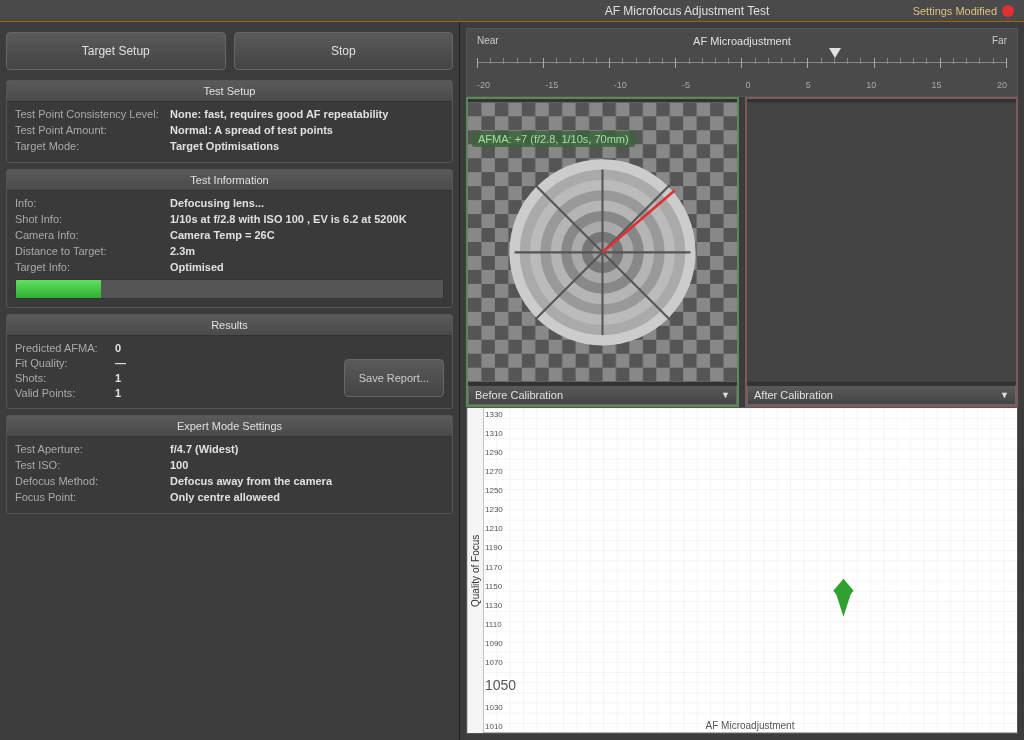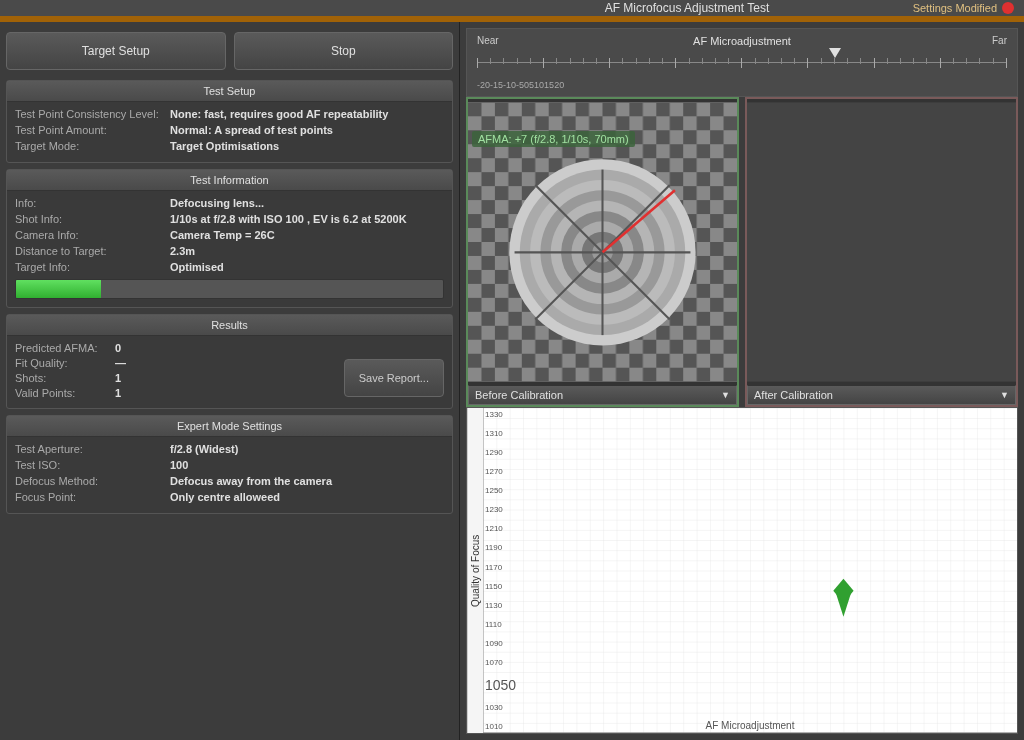--- a/index.html
+++ b/index.html
@@ -8,21 +8,21 @@
       font-family: Arial, sans-serif;
       font-size: 11px;
       color: #d0d0d0;
       width: 1024px;
       height: 740px;
       overflow: hidden;
     }
     
     #title-bar {
       background: #4a4a4a;
-      border-bottom: 6px solid #a16207;
+      border-bottom: 1px solid #a16207;
       height: 22px;
       display: flex;
       align-items: center;
       justify-content: space-between;
       padding: 0 10px;
     }
     #title-bar .title {
       flex: 1;
       text-align: center;
       font-size: 12px;
@@ -206,20 +206,21 @@
       align-items: flex-start;
     }
     .tick {
       width: 1px;
       background: #888;
       height: 6px;
     }
     .tick.major { height: 10px; background: #aaa; }
     .slider-numbers {
       display: flex;
+      justify-content: space-between;
       font-size: 9px;
       color: #aaa;
       margin-top: 2px;
     }
     .slider-thumb {
       position: absolute;
       top: 0;
       left: calc(50% + (7/40) * 100%);
       transform: translateX(-50%);
       width: 0;
@@ -401,21 +402,21 @@
           </div>
         </div>
       </div>
     </div>
 
     <div class="section">
       <div class="section-header">Expert Mode Settings</div>
       <div class="section-body">
         <div class="info-row">
           <span class="info-label">Test Aperture:</span>
-          <span class="info-value">f/2.8 (Widest)</span>
+          <span class="info-value">f/4.7 (Widest)</span>
         </div>
         <div class="info-row">
           <span class="info-label">Test ISO:</span>
           <span class="info-value">100</span>
         </div>
         <div class="info-row">
           <span class="info-label">Defocus Method:</span>
           <span class="info-value">Defocus away from the camera</span>
         </div>
         <div class="info-row">

